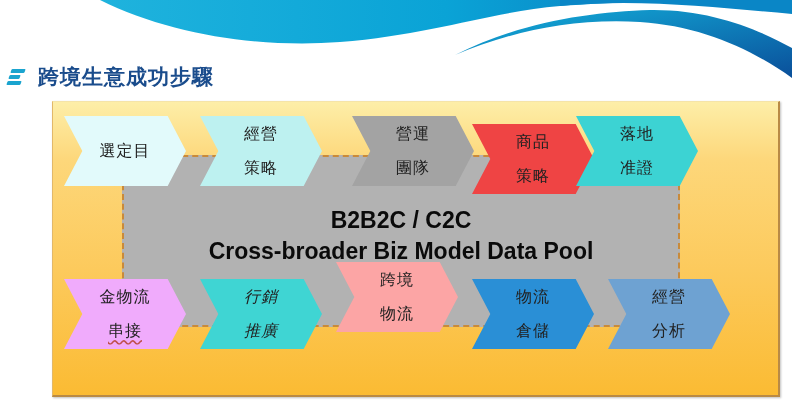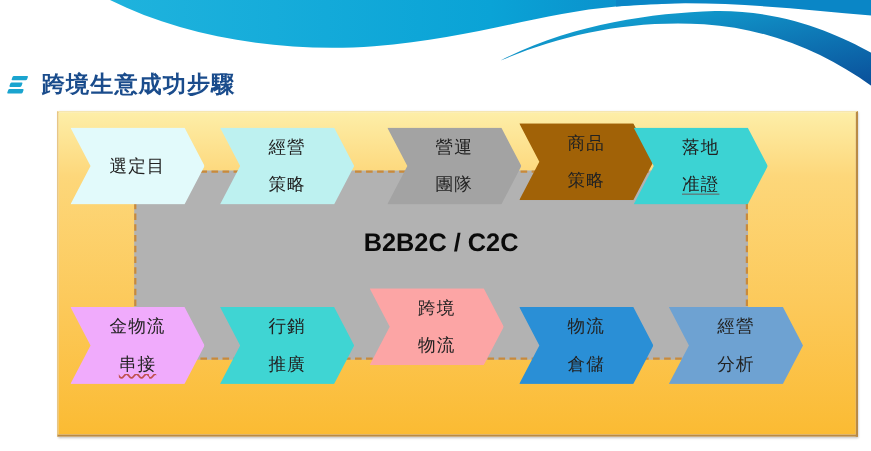--- a/index.html
+++ b/index.html
@@ -103,21 +103,20 @@
       letter-spacing: 1px;
       font-family: "DejaVu Sans", sans-serif;
     }
     .underline-wavy {
       text-decoration: underline;
       text-decoration-color: #c0504d;
       text-decoration-style: wavy;
       text-underline-offset: 3px;
     }
     .underline-grey {
-      text-decoration: underline;
       text-decoration-color: #666;
       text-underline-offset: 3px;
     }
   </style>
 </head>
 <body>
 
 <svg class="wave" viewBox="0 0 792 110" preserveAspectRatio="none">
   <defs>
     <linearGradient id="g1" x1="0" y1="0" x2="1" y2="0">
@@ -141,47 +140,48 @@
     <span style="left:1px; top:7px; width:11px;"></span>
     <span style="left:-1px; top:13px; width:14px;"></span>
   </div>
   <div class="heading-title">跨境生意成功步驟</div>
 </div>
 
 <div class="orange-panel"></div>
 <div class="grey-pool"></div>
 <div class="pool-text">
   <div>B2B2C / C2C</div>
+  <div>Cross-broader Biz Model Data Pool</div>
 </div>
 
 <div class="chevron first" style="left:64px; top:116px; background:#e2fafb;">
   <div class="chev-line">選定目</div>
 </div>
 <div class="chevron" style="left:200px; top:116px; background:#bdf1f0;">
   <div class="chev-line">經營</div>
   <div class="chev-line">策略</div>
 </div>
 <div class="chevron" style="left:352px; top:116px; background:#a3a3a3;">
   <div class="chev-line">營運</div>
   <div class="chev-line">團隊</div>
 </div>
-<div class="chevron" style="left:472px; top:112px; background:#a16207;">
+<div class="chevron" style="left:472px; top:124px; background:#ef4444;">
   <div class="chev-line">商品</div>
   <div class="chev-line">策略</div>
 </div>
 <div class="chevron" style="left:576px; top:116px; background:#3cd3d3;">
   <div class="chev-line">落地</div>
   <div class="chev-line underline-grey">准證</div>
 </div>
 
 <div class="chevron first" style="left:64px; top:279px; background:#f0abfc;">
   <div class="chev-line">金物流</div>
   <div class="chev-line underline-wavy">串接</div>
 </div>
-<div class="chevron" style="left:200px; top:279px; background:#3fd5d3;">
+<div class="chevron" style="left:200px; top:279px; background:#3fd5d3;font-style:italic;">
   <div class="chev-line">行銷</div>
   <div class="chev-line">推廣</div>
 </div>
 <div class="chevron" style="left:336px; top:262px; background:#fca5a5;">
   <div class="chev-line">跨境</div>
   <div class="chev-line">物流</div>
 </div>
 <div class="chevron" style="left:472px; top:279px; background:#2a8fd6;">
   <div class="chev-line">物流</div>
   <div class="chev-line">倉儲</div>

